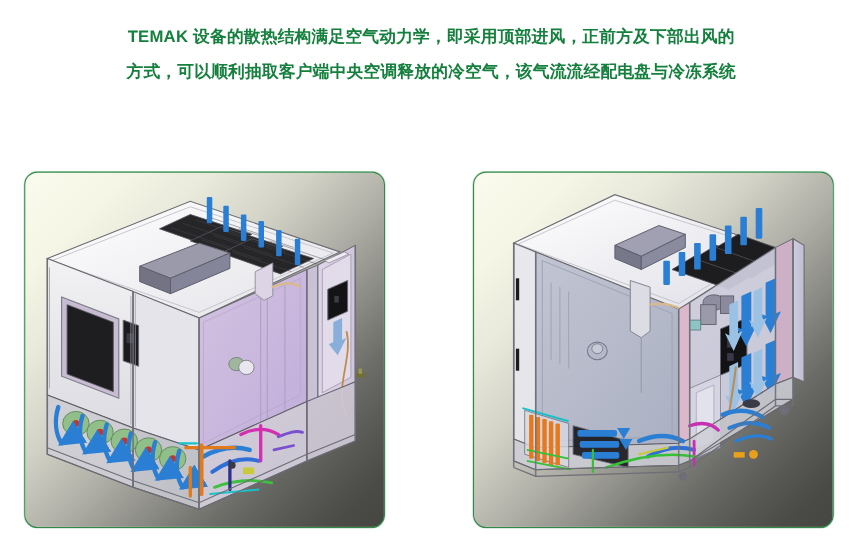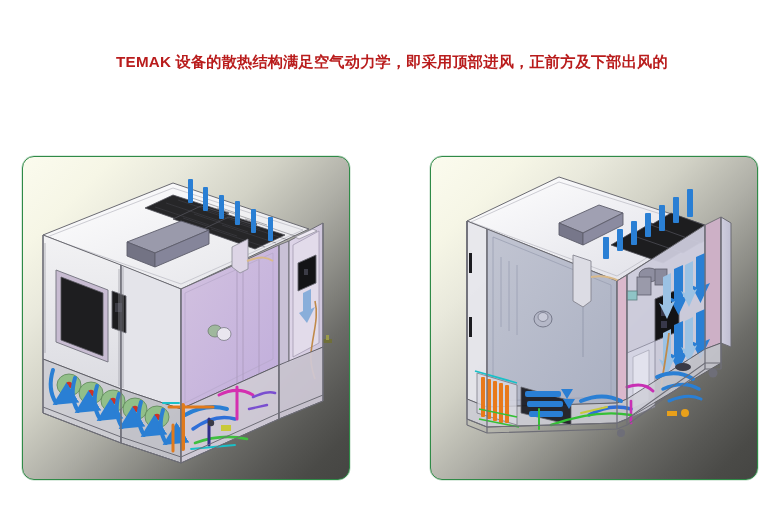--- a/index.html
+++ b/index.html
@@ -19,27 +19,26 @@
   #caption {
     position: absolute;
     left: 0;
     top: 0;
     width: 784px;
     padding-top: 18px;
     box-sizing: border-box;
     text-align: center;
   }
   .cap-line {
-    color: #b91c1c;
+    color: #15803d;
     font-weight: bold;
     font-size: 15.2px;
     line-height: 32px;
     letter-spacing: 0.2px;
     white-space: nowrap;
-    margin-top: 28px;
   }
 
   
   #figures {
     position: absolute;
     left: 0;
     top: 0;
     width: 784px;
     height: 508px;
   }
@@ -65,20 +64,21 @@
   #fig-right { left: 430px; top: 156px; width: 326px; height: 322px; }
 
   .scene { position: absolute; left: 0; top: 0; width: 100%; height: 100%; }
   .scene svg { display: block; width: 100%; height: 100%; }
 </style>
 </head>
 <body>
 
 <div id="caption">
   <div class="cap-line">TEMAK 设备的散热结构满足空气动力学，即采用顶部进风，正前方及下部出风的</div>
+  <div class="cap-line">方式，可以顺利抽取客户端中央空调释放的冷空气，该气流流经配电盘与冷冻系统</div>
 </div>
 
 <div id="figures">
 
   <div class="fig-frame" id="fig-left">
     <div class="scene">
       <svg viewBox="0 0 326 322" xmlns="http://www.w3.org/2000/svg">
         <defs>
           <linearGradient id="lTop" x1="0" y1="0" x2="1" y2="1">
             <stop offset="0" stop-color="#ffffff"></stop>

